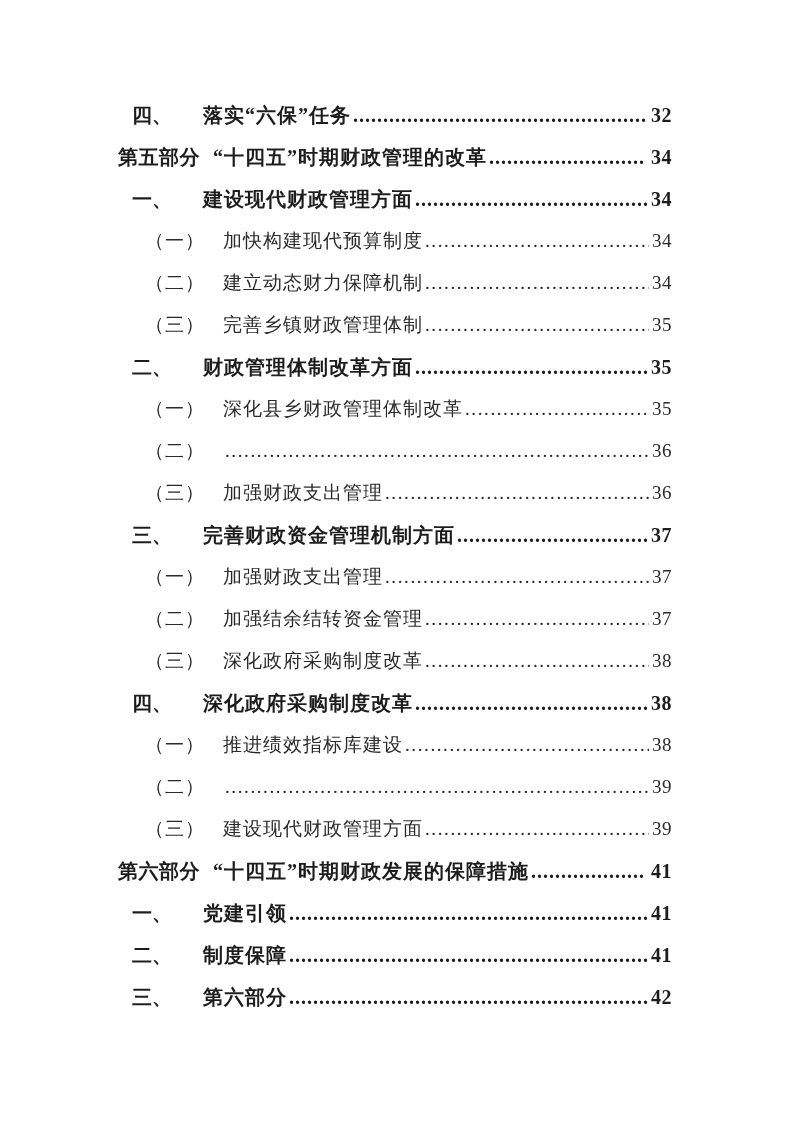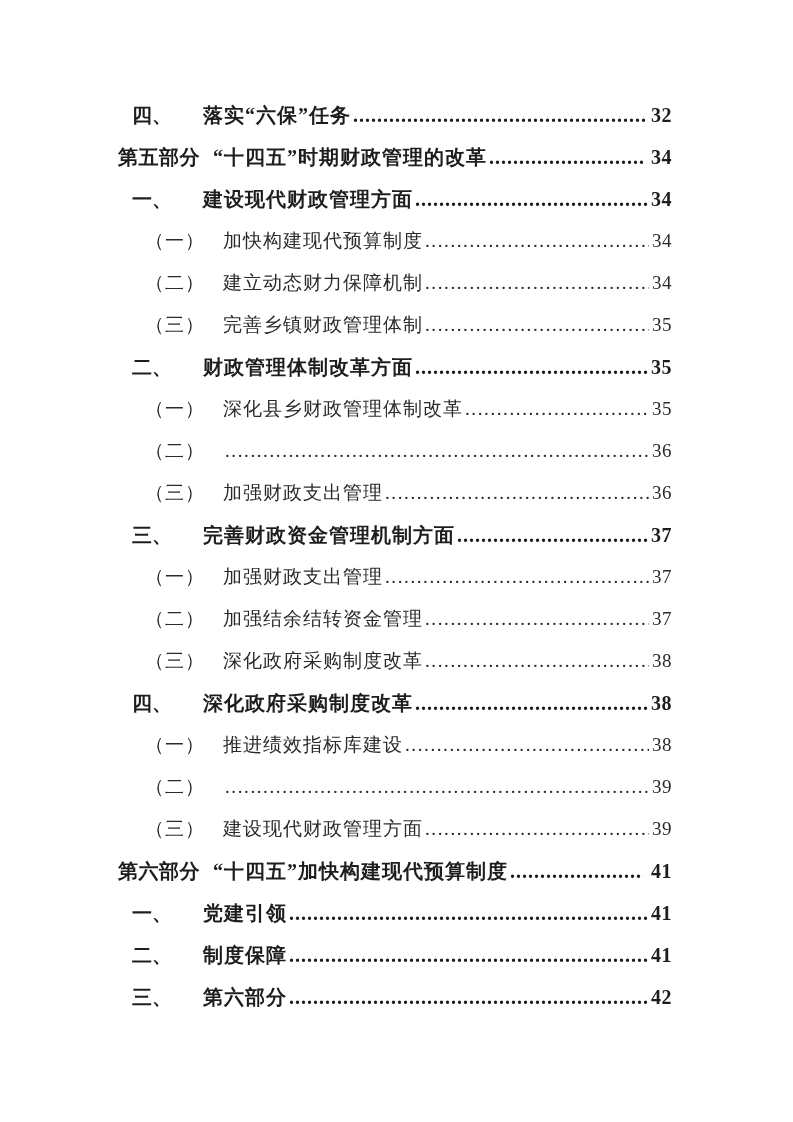--- a/index.html
+++ b/index.html
@@ -207,21 +207,21 @@
 
   <div class="toc-row l3">
     <span class="prefix">（三）</span>
     <span class="title">建设现代财政管理方面</span>
     <span class="leader"></span>
     <span class="pagenum">39</span>
   </div>
 
   <div class="toc-row l1">
     <span class="prefix">第六部分</span>
-    <span class="title">“十四五”加快构建现代预算制度</span>
+    <span class="title">“十四五”时期财政发展的保障措施</span>
     <span class="leader"></span>
     <span class="pagenum">41</span>
   </div>
 
   <div class="toc-row l2">
     <span class="prefix">一、</span>
     <span class="title">党建引领</span>
     <span class="leader"></span>
     <span class="pagenum">41</span>
   </div>

